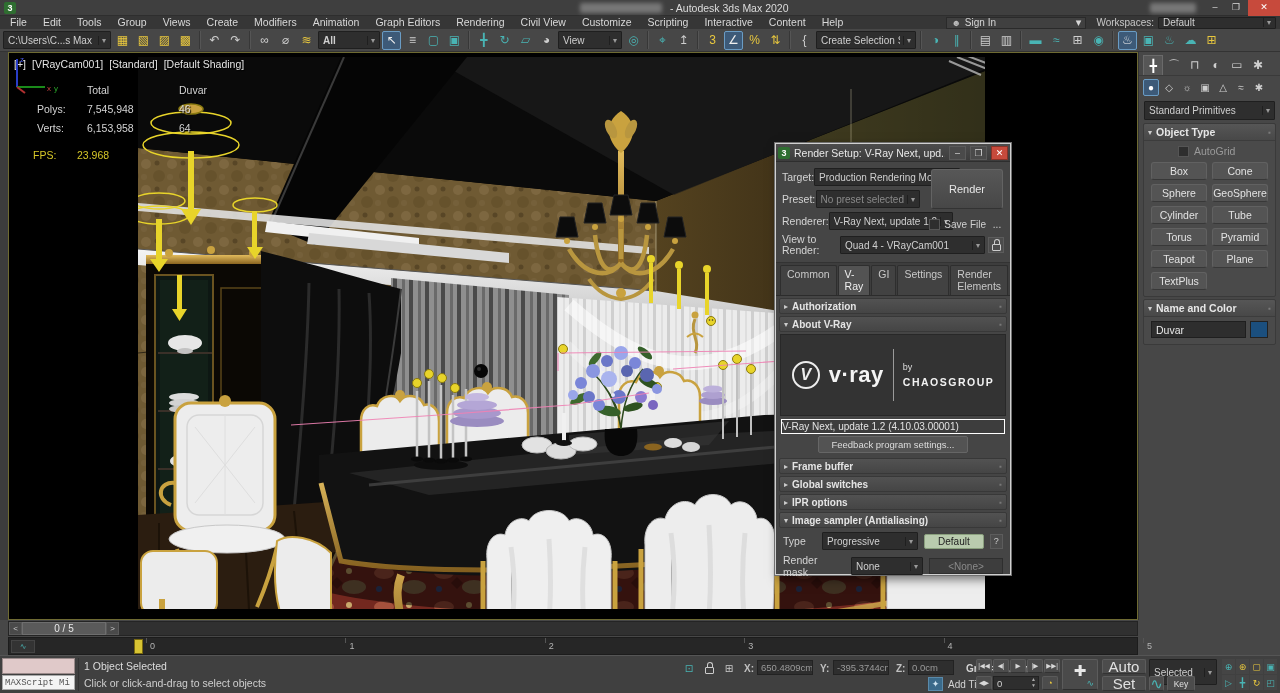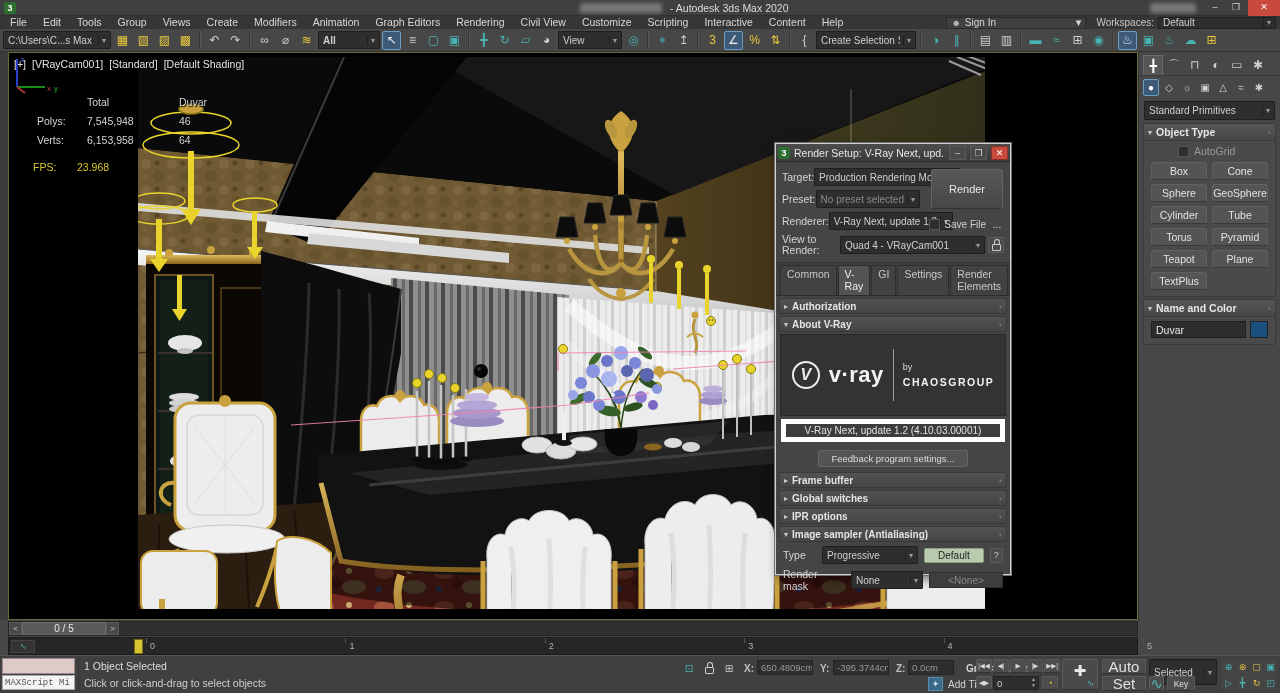--- a/index.html
+++ b/index.html
@@ -27,21 +27,21 @@
 .dd{height:18px;background:#2e2e2e;border:1px solid #1f1f1f;display:flex;align-items:center;padding:0 4px;gap:3px;flex:none;border-radius:1px}
 .dd .dd-t{font-size:10px;color:#cfcfcf;white-space:nowrap;overflow:hidden;flex:1}
 .dd .dd-a{color:#9a9a9a;font-size:8px;border-left:1px solid #1f1f1f;padding-left:3px}
 .dd.disabled .dd-t{color:#8a8a8a}
 
 .main{position:absolute;left:0;top:52px;width:1280px;height:568px;display:flex}
 .vp-spacer{width:8px;background:#3c3c3c}
 .viewport{position:relative;width:1130px;height:568px;background:#000;border:1px solid #6e6a32;overflow:hidden}
 .viewport svg{position:absolute;left:0;top:0}
 .vp-label{position:absolute;left:5px;top:5px;font-size:10.5px;color:#e4e4e4;text-shadow:1px 1px 1px #000;display:flex;gap:6px;z-index:5}
-.vp-stats{position:absolute;left:24px;top:40px;z-index:5;font-size:10.5px;line-height:15px;text-shadow:1px 1px 1px #000}
+.vp-stats{position:absolute;left:24px;top:28px;z-index:5;font-size:10.5px;line-height:15px;text-shadow:1px 1px 1px #000}
 .vp-stats .srow{display:grid;grid-template-columns:44px 86px 40px}
 .vp-stats .fps{margin-top:10px;display:grid;grid-template-columns:44px 86px}
 .axis{position:absolute;left:14px;bottom:18px;width:52px;height:44px;z-index:5}
 
 .cpanel{width:142px;background:#474747;border-left:1px solid #333;position:relative}
 .cp-tabs{display:flex;align-items:flex-end;height:24px;padding:2px 4px 0;gap:1px;border-bottom:1px solid #3a3a3a}
 .cp-tab{width:20px;height:20px;display:flex;align-items:center;justify-content:center;color:#cfcfcf;font-size:12px}
 .cp-tab.act{background:#565656;border:1px solid #6a6a6a;border-bottom:none;color:#fff}
 .cp-sub{display:flex;height:22px;padding:2px 4px;gap:2px;align-items:center}
 .cp-sub .cp-tab{width:16px;height:17px;font-size:10px}
@@ -79,23 +79,23 @@
 .rd-body{padding:2px 3px;overflow:hidden;height:calc(100% - 112px)}
 .rd-roll{height:16px;background:linear-gradient(#525252,#454545);border:1px solid #383838;border-radius:2px;display:flex;align-items:center;gap:4px;padding:0 4px;font-weight:bold;font-size:10px;color:#e4e4e4;margin-bottom:2px}
 .rd-roll .arr{font-size:8px;color:#ccc}.rd-roll .pin{margin-left:auto;color:#777;font-size:8px}
 .about-box{height:82px;background:#333;border:1px solid #282828;margin:1px 1px 3px;display:flex;align-items:center;justify-content:center;gap:9px}
 .vray-circle{width:28px;height:28px;border:2.5px solid #ededed;border-radius:50%;display:flex;align-items:center;justify-content:center;font-size:16px;font-weight:bold;color:#ededed;font-style:italic}
 .vray-word{font-size:22px;font-weight:bold;color:#f4f4f4;letter-spacing:.5px}
 .vr-div{width:1px;height:52px;background:#9a9a9a}
 .by-block{display:flex;flex-direction:column;gap:4px}
 .by-block .by{font-size:9px;color:#ddd}
 .by-block .chaos{font-size:10.5px;font-weight:bold;letter-spacing:1.5px;color:#f2f2f2}
-.version-bar{margin:0 2px;border:5px solid #ffffff;background:#3d3d3d;text-align:center;font-size:10px;color:#e2e2e2;padding:1px 0}
+.version-bar{margin:0 2px;border:1px solid #ffffff;background:#3d3d3d;font-size:10px;color:#e2e2e2;padding:1px 0}
 .copy{font-size:8.8px;color:#c8c8c8;text-align:center;line-height:1.2;margin:3px 0 2px}
-.feedback-btn{display:block;margin:8px auto 5px;padding:2px 12px;background:#535353;border:1px solid #666;border-radius:2px;font-size:9.5px;color:#ddd}
+.feedback-btn{display:block;margin:2px auto 5px;padding:2px 12px;background:#535353;border:1px solid #666;border-radius:2px;font-size:9.5px;color:#ddd}
 .srow{display:flex;align-items:center;gap:6px;padding:2px 4px;font-size:10.5px;color:#d4d4d4}
 .default-btn{padding:1px 13px;border:1px solid #8aa07e;border-radius:2px;font-size:10px;color:#222;margin-left:auto}
 .q-btn{width:15px;height:15px;background:#4c4c4c;border:1px solid #5c5c5c;text-align:center;line-height:13px;font-size:9px;color:#ccc}
 .none-field{flex:1;height:16px;background:#3d3d3d;border:1px solid #2e2e2e;color:#8a8a8a;text-align:center;font-size:10px;line-height:15px}
 
 .timeslider{position:absolute;left:0;top:620px;width:1280px;height:17px;background:#474747}
 .ts-track{position:absolute;left:8px;top:1px;width:1130px;height:15px;background:#303030;border:1px solid #242424;display:flex;align-items:center}
 .ts-btn{width:13px;height:13px;background:#4a4a4a;border:1px solid #5a5a5a;color:#ccc;font-size:8px;text-align:center;line-height:12px;flex:none}
 .ts-handle{width:84px;height:13px;background:#5a5a5a;border:1px solid #6e6e6e;color:#e8e8e8;font-size:10px;text-align:center;line-height:12px;flex:none}
 .trackbar{position:absolute;left:0;top:637px;width:1280px;height:18px;background:#474747}

